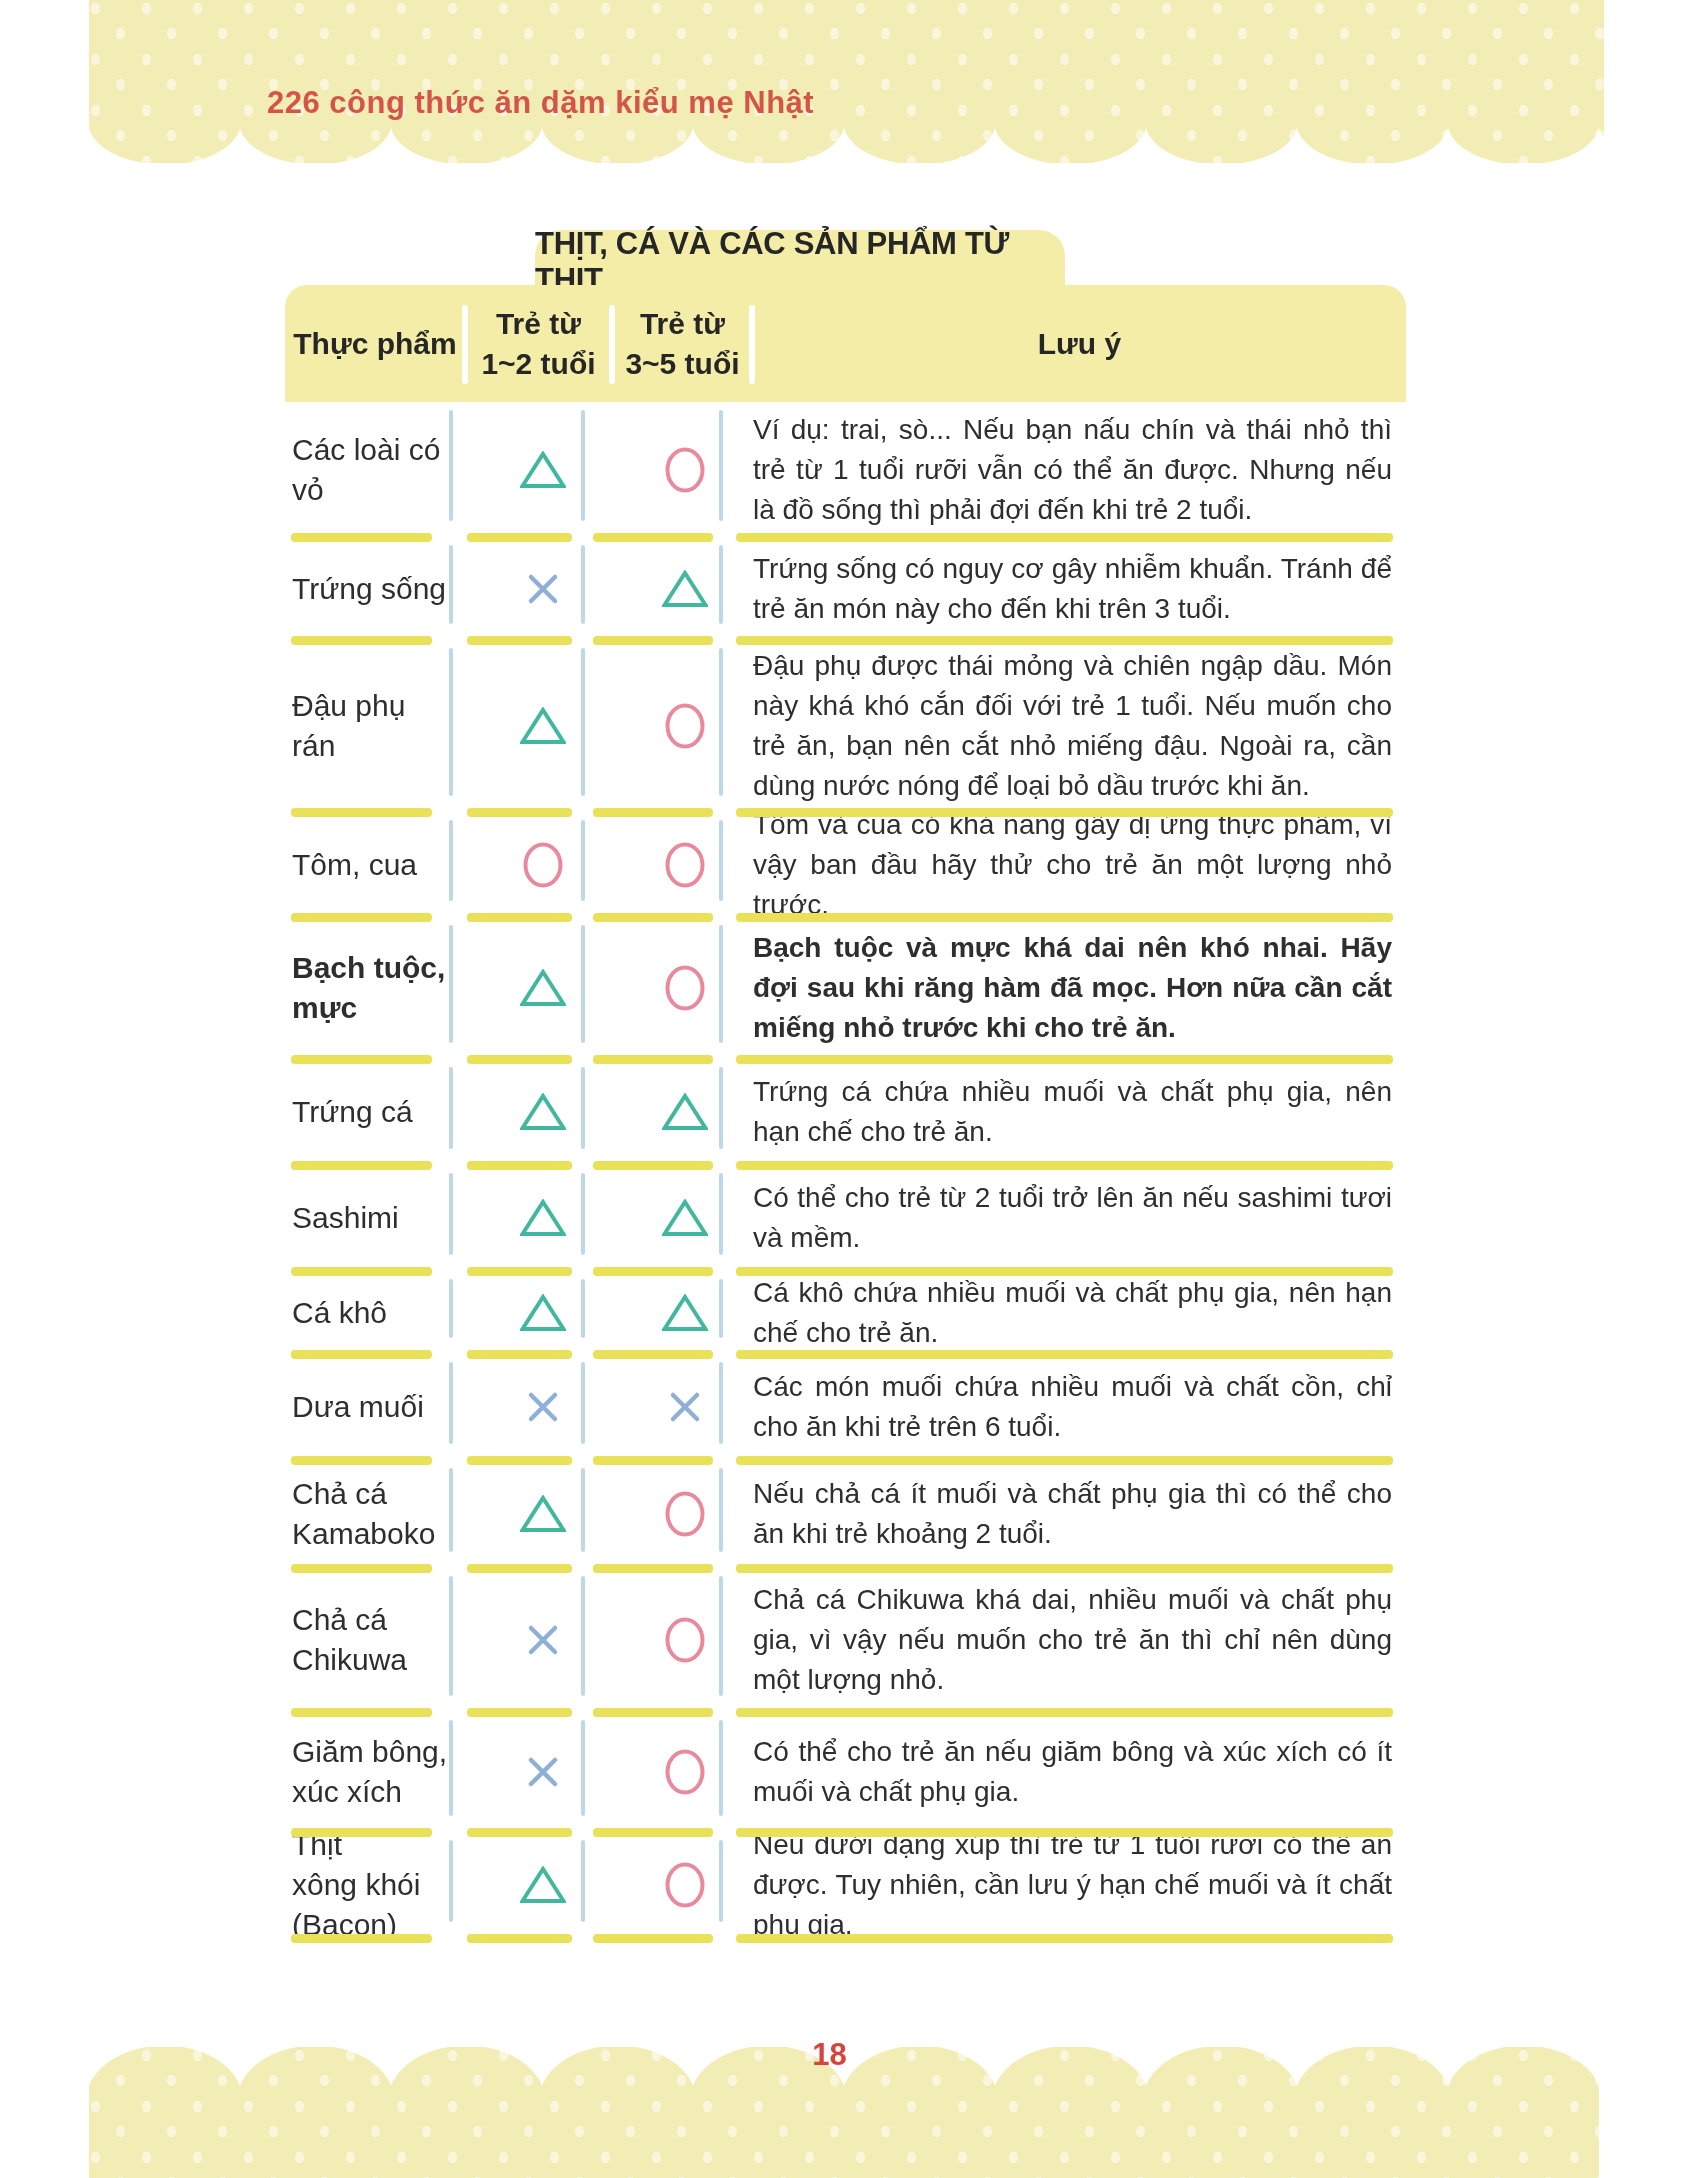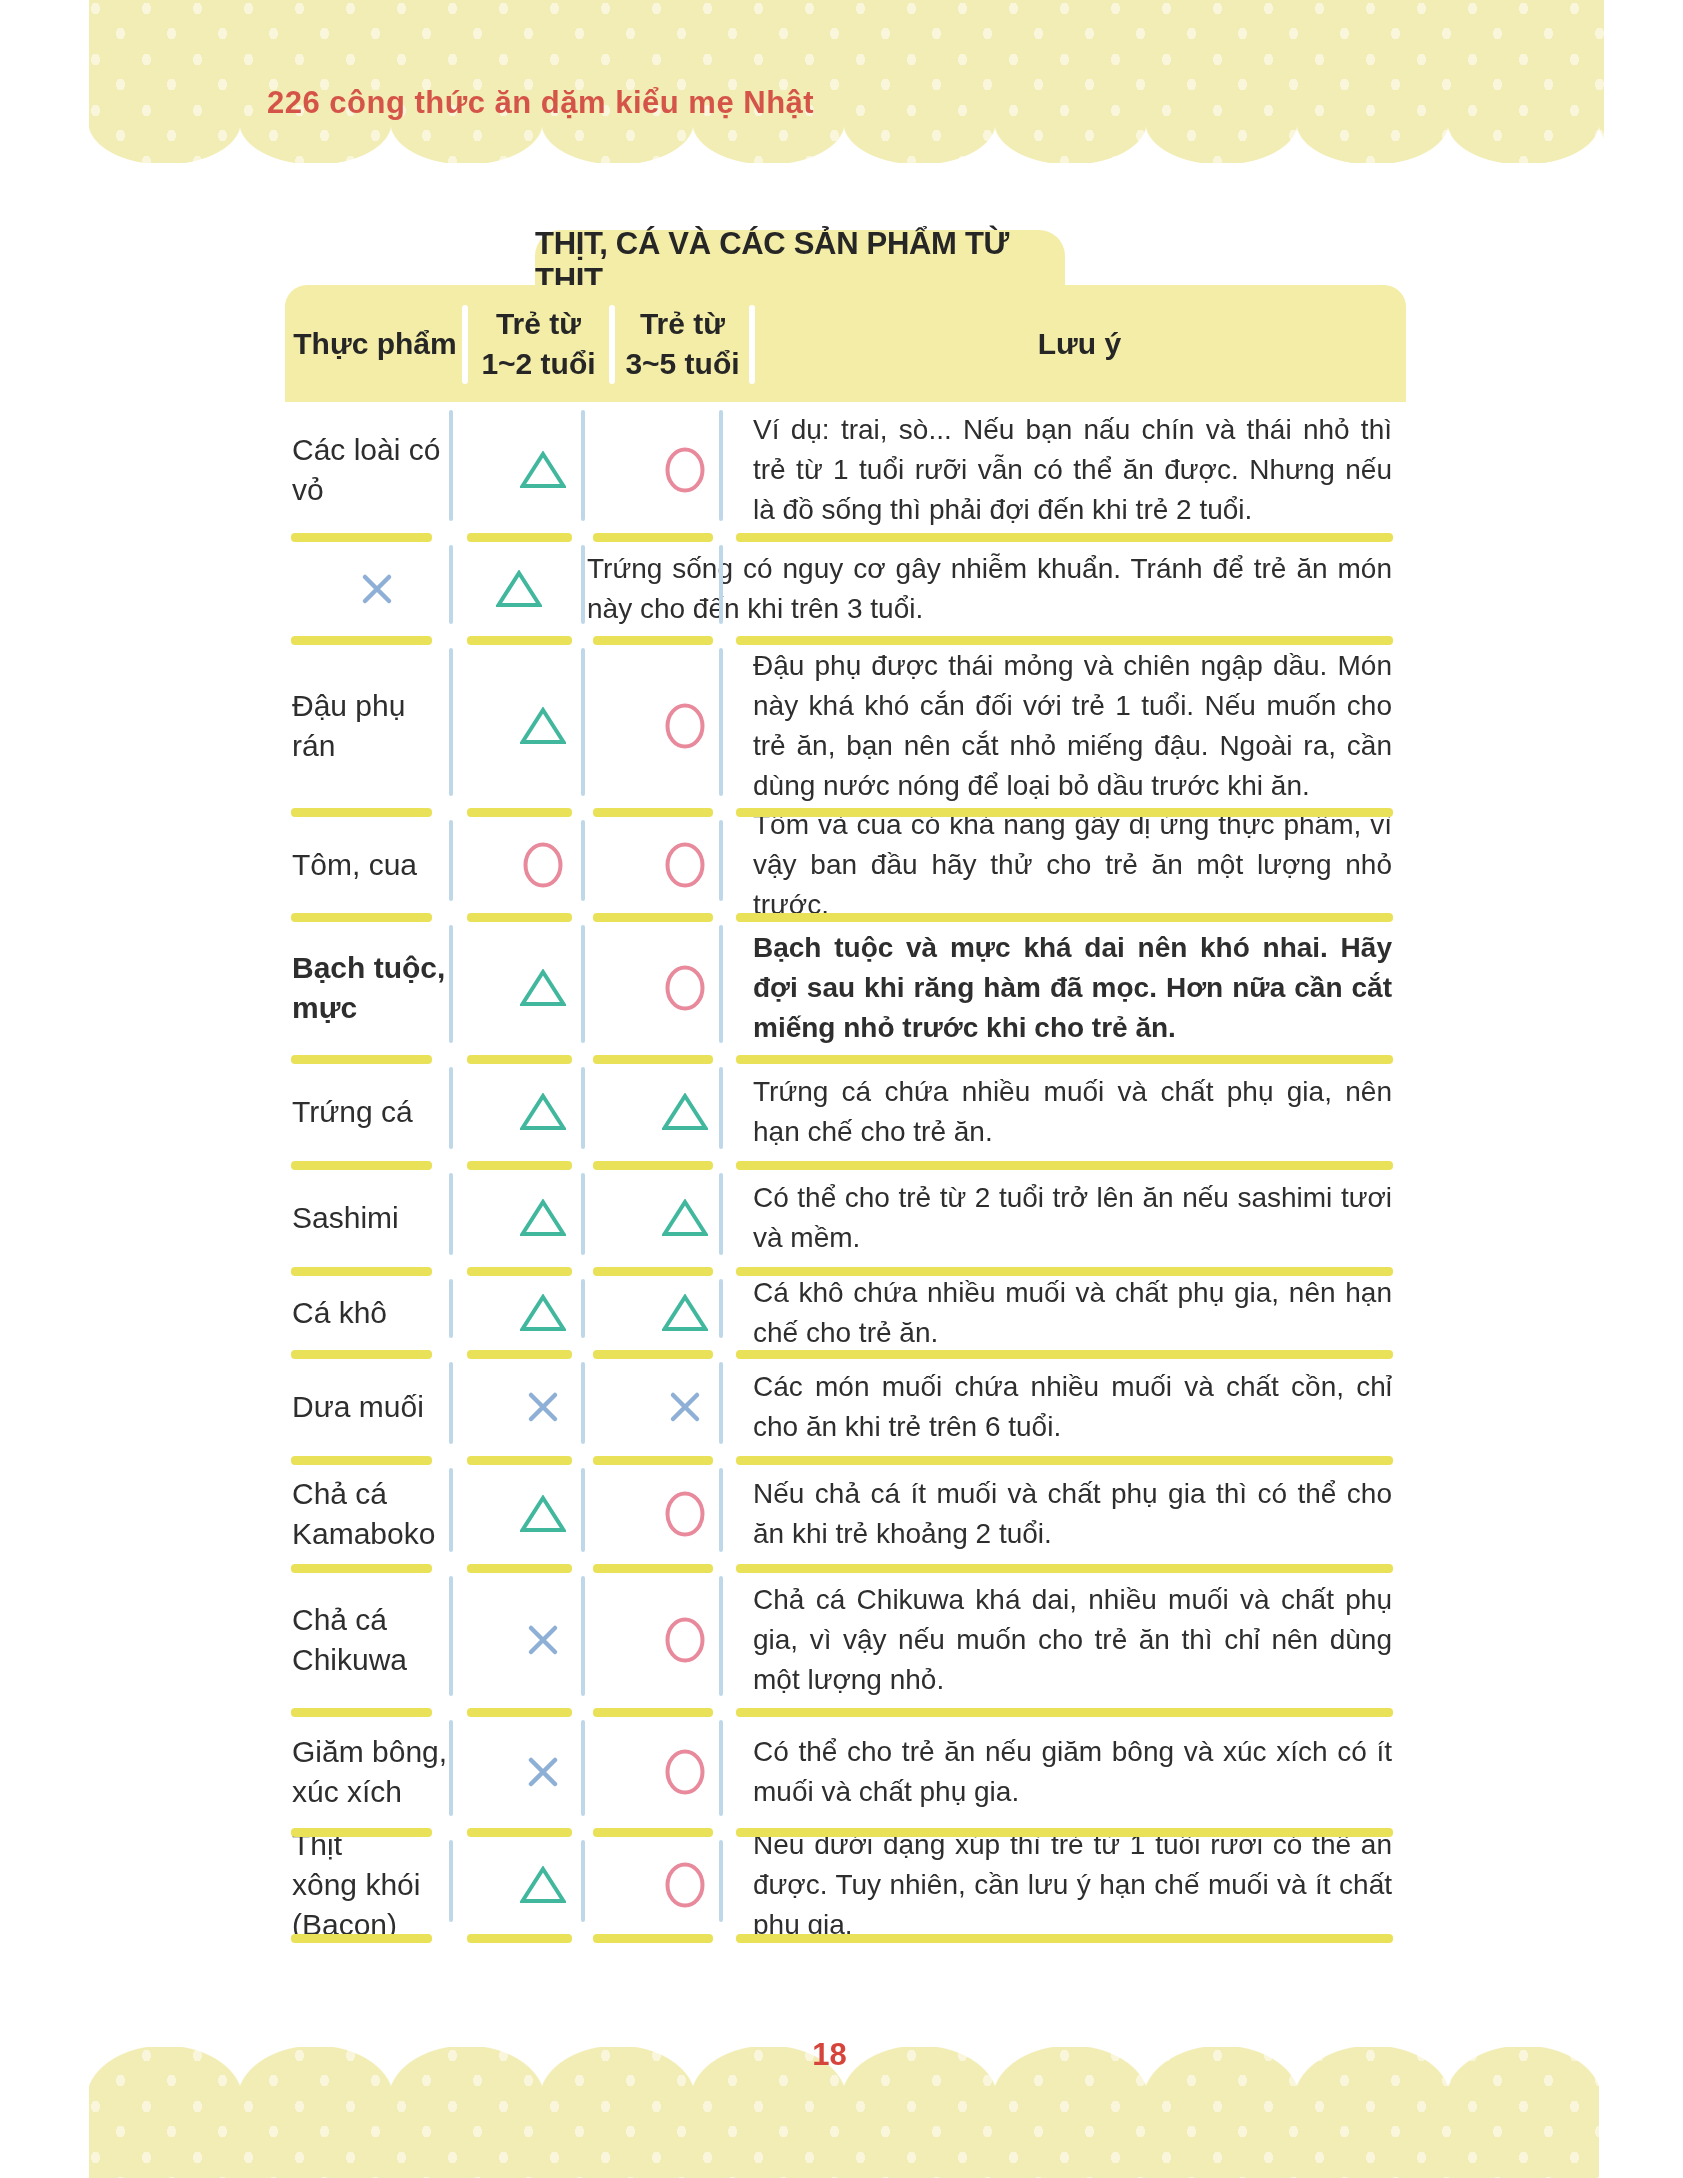--- a/index.html
+++ b/index.html
@@ -118,20 +118,21 @@
     <div class="cell note">Ví dụ: trai, sò... Nếu bạn nấu chín và thái nhỏ thì trẻ từ 1 tuổi rưỡi vẫn có thể ăn được. Nhưng nếu là đồ sống thì phải đợi đến khi trẻ 2 tuổi.</div>
     <i class="vl vl1"></i>
     <i class="vl vl2"></i>
     <i class="vl vl3"></i>
     <i class="ul ul1"></i>
     <i class="ul ul2"></i>
     <i class="ul ul3"></i>
     <i class="ul ul4"></i>
   </div>
       <div class="row" style="height: 103px;">
+    <div class="cell food">Trứng sống</div>
     <div class="cell sym s1">
           <svg width="32" height="32" viewBox="0 0 32 32">
             <path d="M4 4 L28 28 M28 4 L4 28" fill="none" stroke="var(--x)" stroke-width="4.5" stroke-linecap="round"></path>
           </svg>
         </div>
     <div class="cell sym s2">
           <svg width="46" height="38" viewBox="0 0 46 38">
             <path d="M23 3 L43.5 35 L2.5 35 Z" fill="none" stroke="var(--tri)" stroke-width="4"></path>
           </svg>
         </div>

